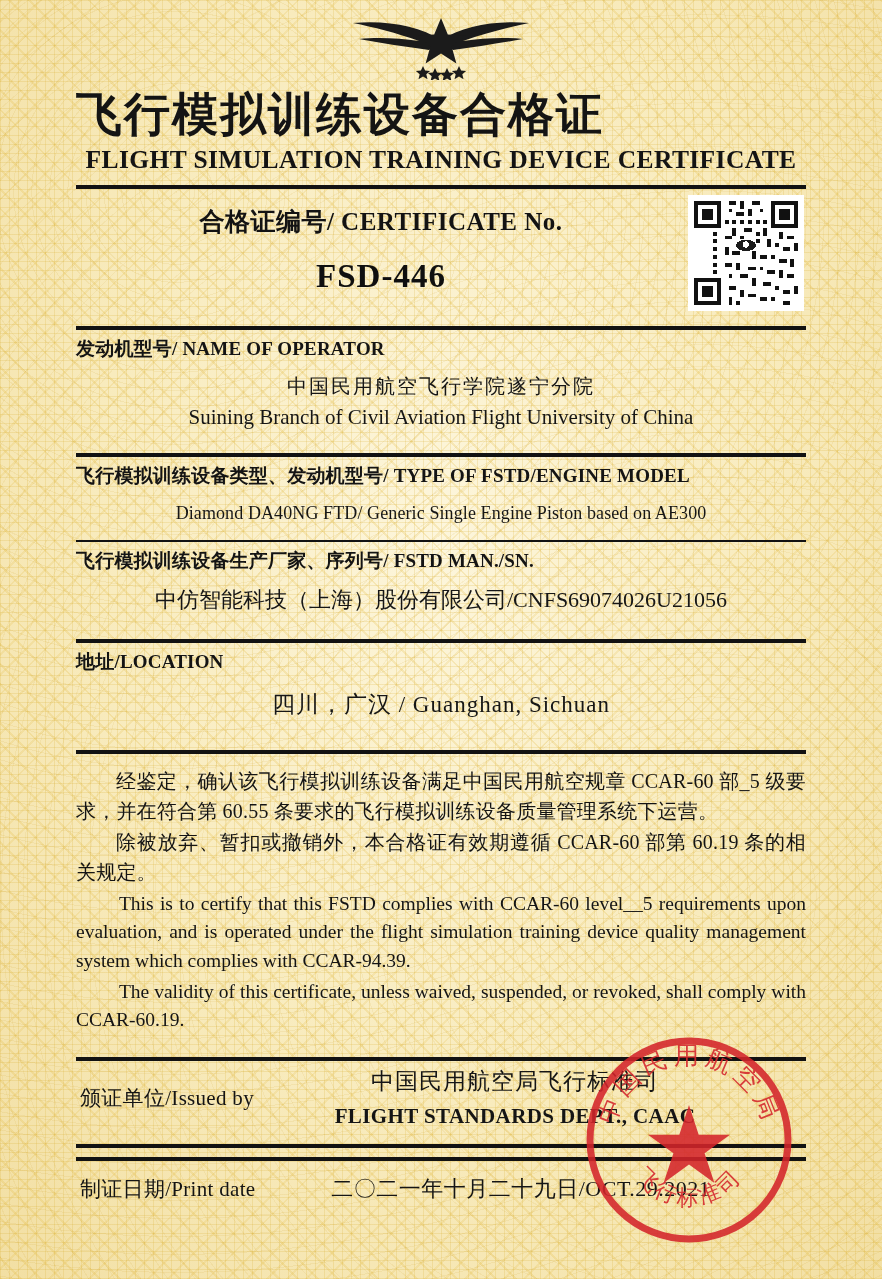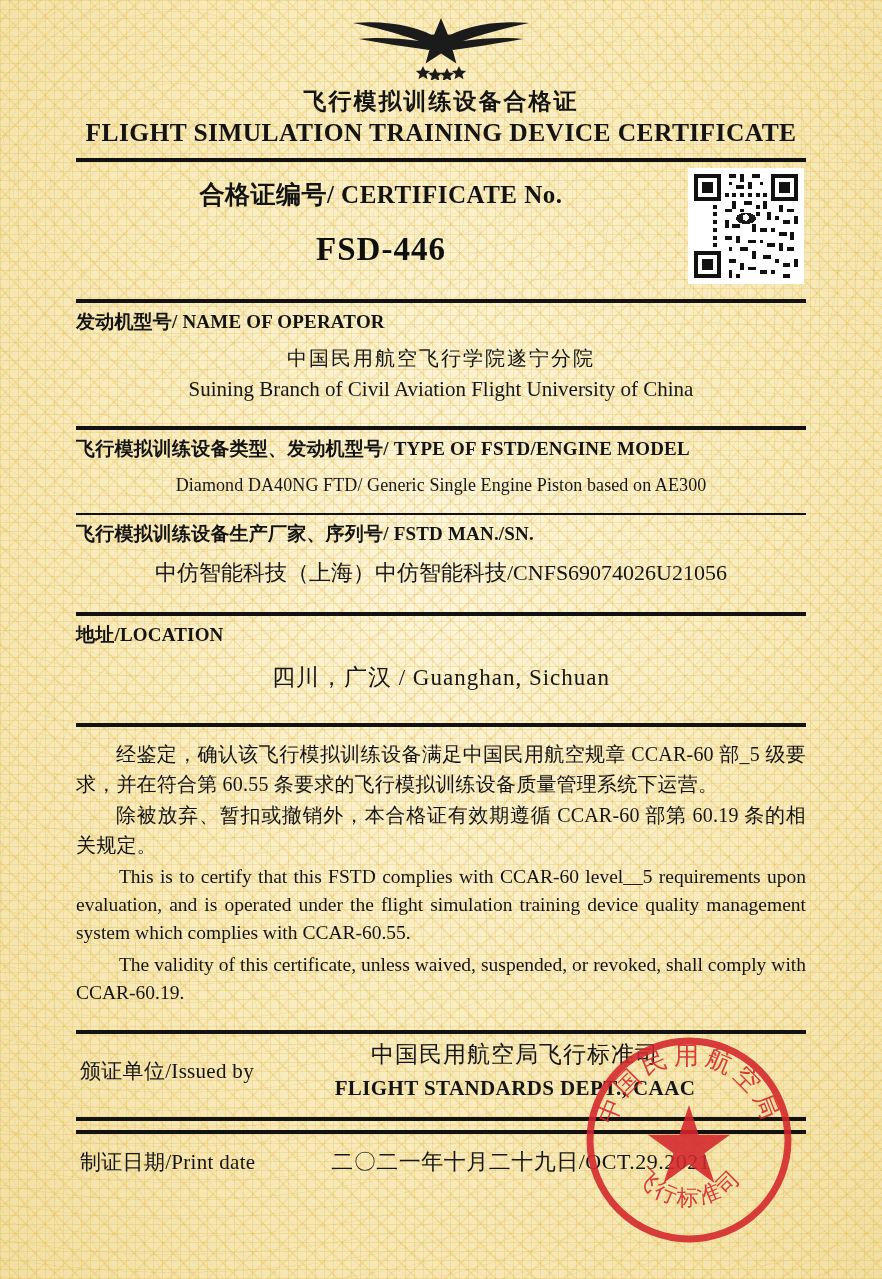--- a/index.html
+++ b/index.html
@@ -67,23 +67,22 @@
     height: 78px;
     display: flex;
     align-items: center;
     justify-content: center;
     padding-top: 8px;
   }
   .emblem svg { display: block; }
 
   
   .title-cn {
-    text-align: center;
     font-family: "Liberation Serif", serif;
-    font-size: 23px;
+    font-size: 46px;
     font-weight: bold;
     letter-spacing: 2px;
     color: #141414;
     line-height: 1.18;
     margin-top: 2px;
   }
   .title-en {
     text-align: center;
     font-family: "Liberation Serif", serif;
     font-size: 25.5px;
@@ -417,36 +416,36 @@
 
     <div class="field">
       <div class="field-label">飞行模拟训练设备类型、发动机型号/ TYPE OF FSTD/ENGINE MODEL</div>
       <div class="field-value value-one-line">Diamond DA40NG FTD/ Generic Single Engine Piston based on AE300</div>
     </div>
 
     <div class="rule-thin"></div>
 
     <div class="field">
       <div class="field-label">飞行模拟训练设备生产厂家、序列号/ FSTD MAN./SN.</div>
-      <div class="field-value value-mixed">中仿智能科技（上海）中仿智能科技/CNFS69074026U21056</div>
+      <div class="field-value value-mixed">中仿智能科技（上海）股份有限公司/CNFS69074026U21056</div>
     </div>
 
     <div class="rule-thick"></div>
 
     <div class="field">
       <div class="field-label">地址/LOCATION</div>
       <div class="field-value value-loc">四川，广汉 / Guanghan, Sichuan</div>
     </div>
 
     <div class="rule-thick"></div>
 
     <div class="body-block">
       <p class="p-cn">经鉴定，确认该飞行模拟训练设备满足中国民用航空规章 CCAR-60 部_5 级要求，并在符合第 60.55 条要求的飞行模拟训练设备质量管理系统下运营。</p>
       <p class="p-cn">除被放弃、暂扣或撤销外，本合格证有效期遵循 CCAR-60 部第 60.19 条的相关规定。</p>
-      <p class="p-en justified">This is to certify that this FSTD complies with CCAR-60 level__5 requirements upon evaluation, and is operated under the flight simulation training device quality management system which complies with CCAR-60.55.</p>
+      <p class="p-en justified">This is to certify that this FSTD complies with CCAR-60 level__5 requirements upon evaluation, and is operated under the flight simulation training device quality management system which complies with CCAR-94.39.</p>
       <p class="p-en">The validity of this certificate, unless waived, suspended, or revoked, shall comply with CCAR-60.19.</p>
     </div>
 
     <div class="rule-thick"></div>
 
     <div class="sig-row">
       <div class="sig-label">颁证单位/Issued by</div>
       <div class="issuer-value">
         <div class="issuer-cn">中国民用航空局飞行标准司</div>
         <div class="issuer-en">FLIGHT STANDARDS DEPT., CAAC</div>

